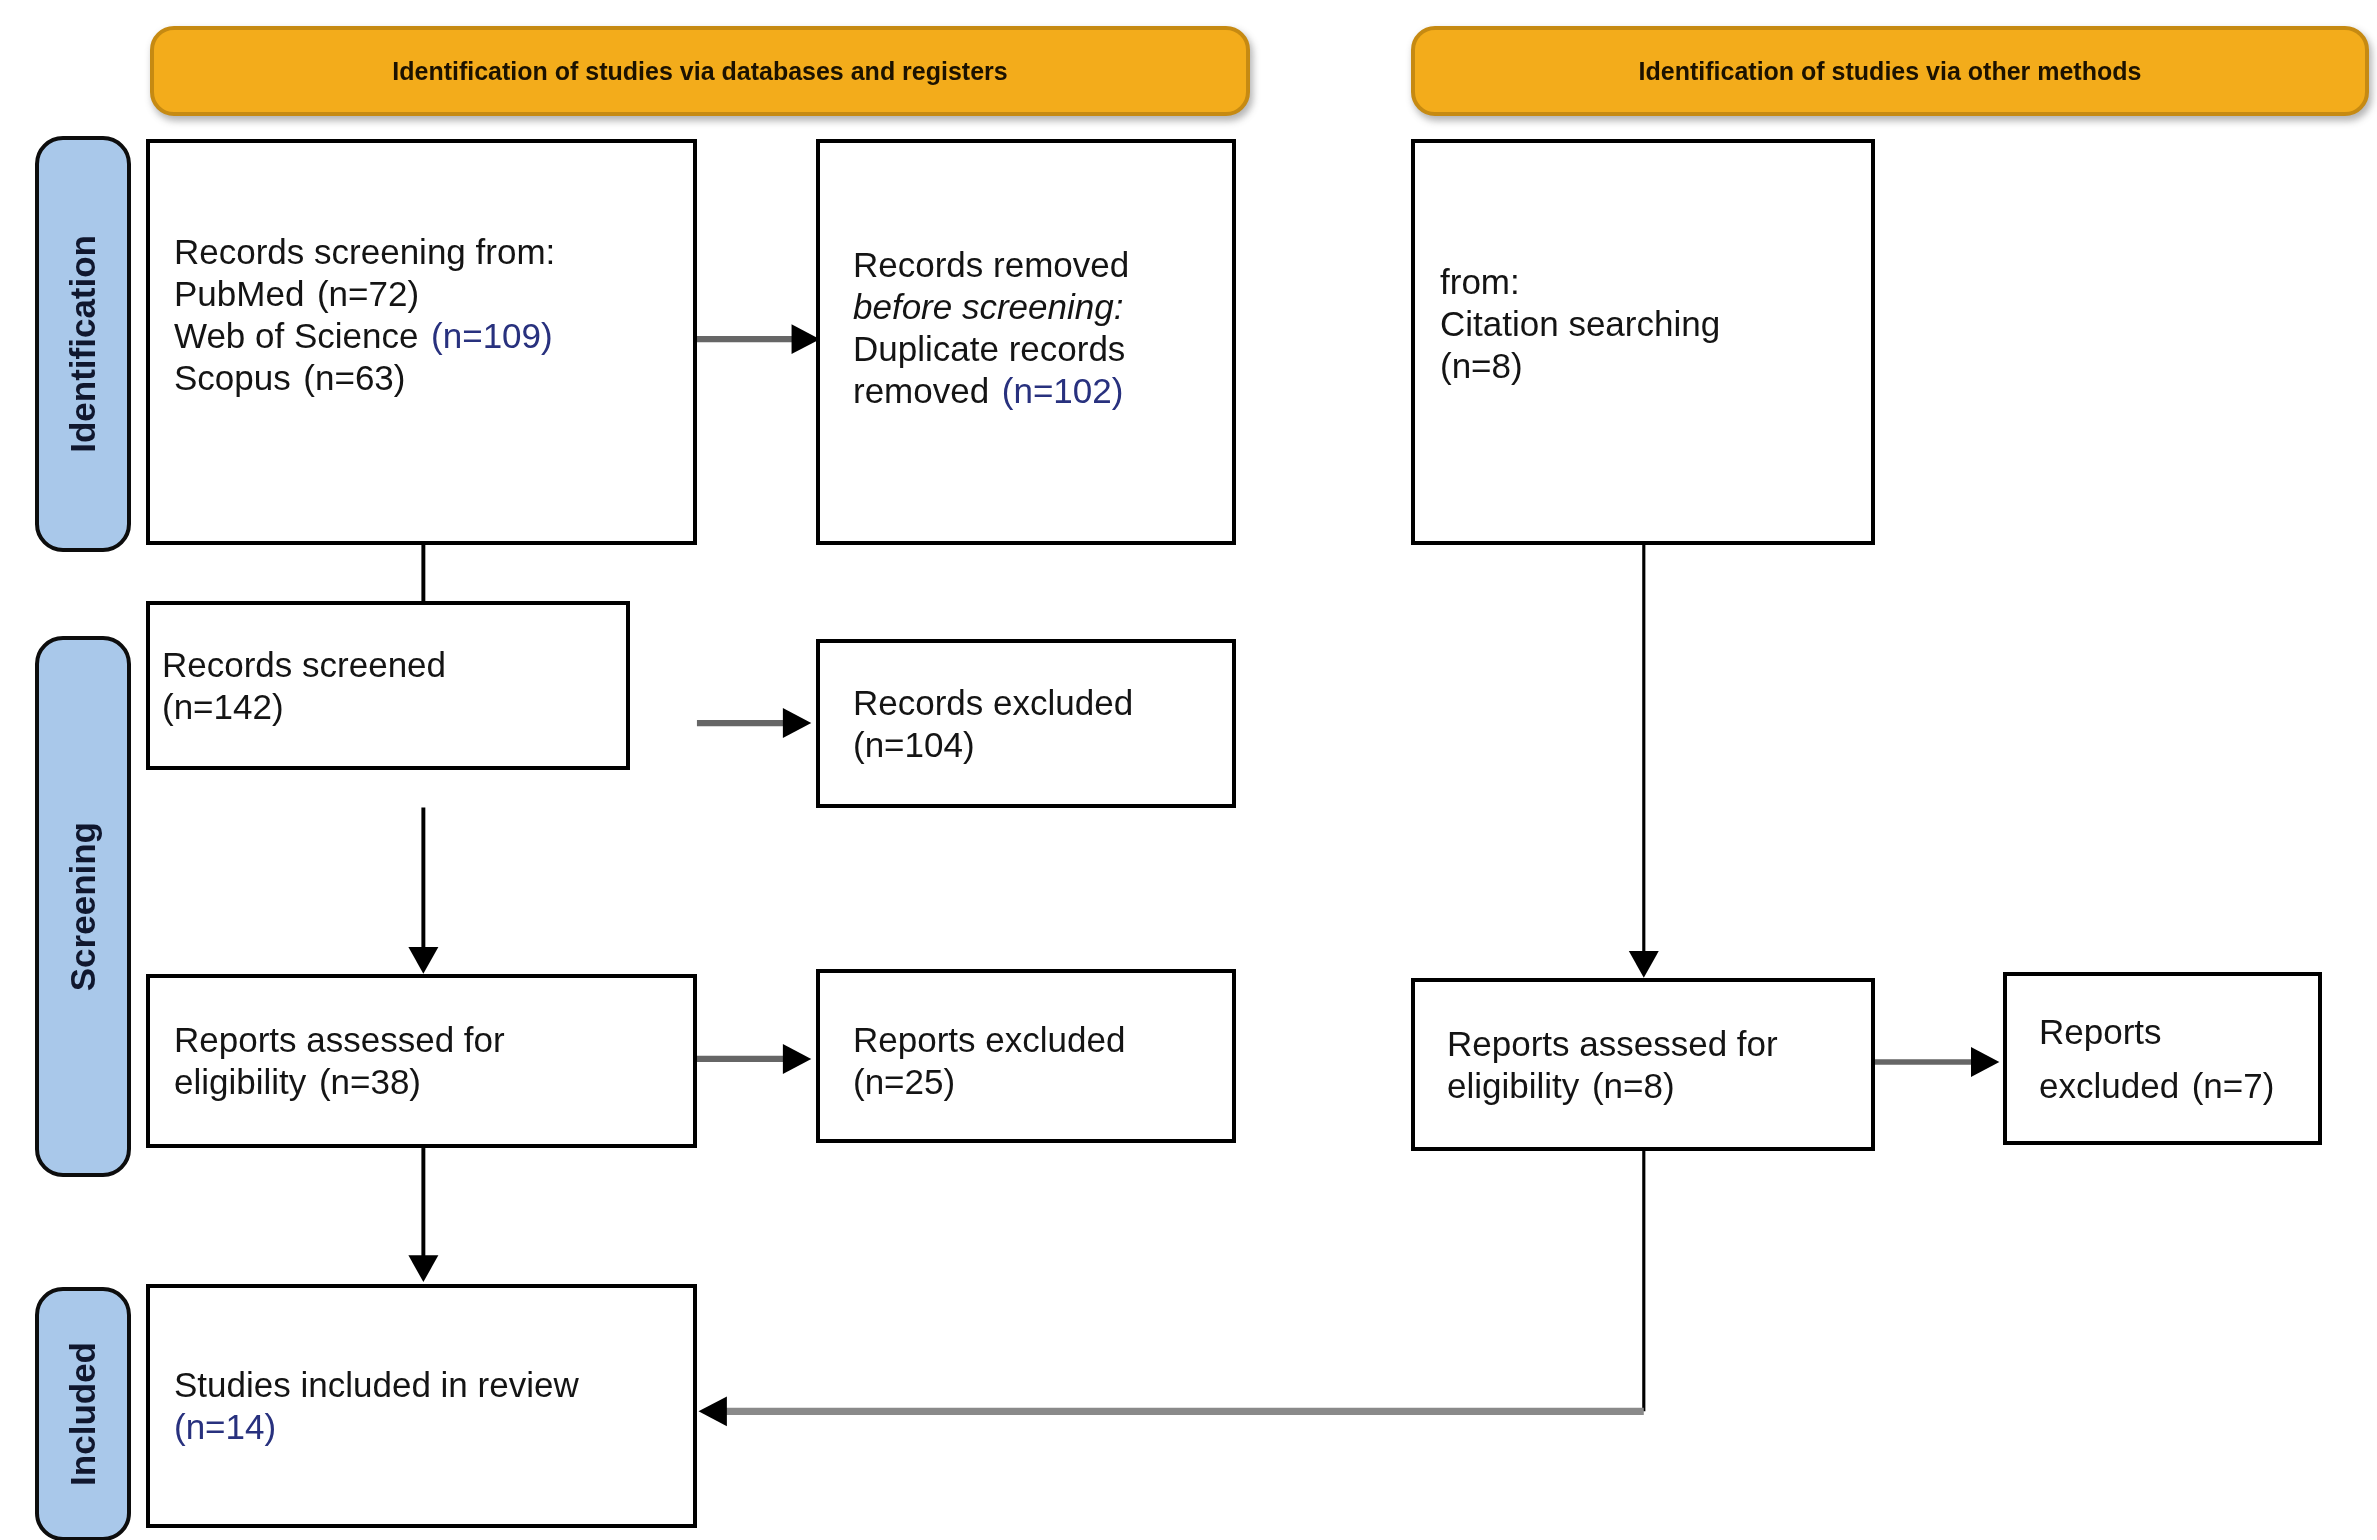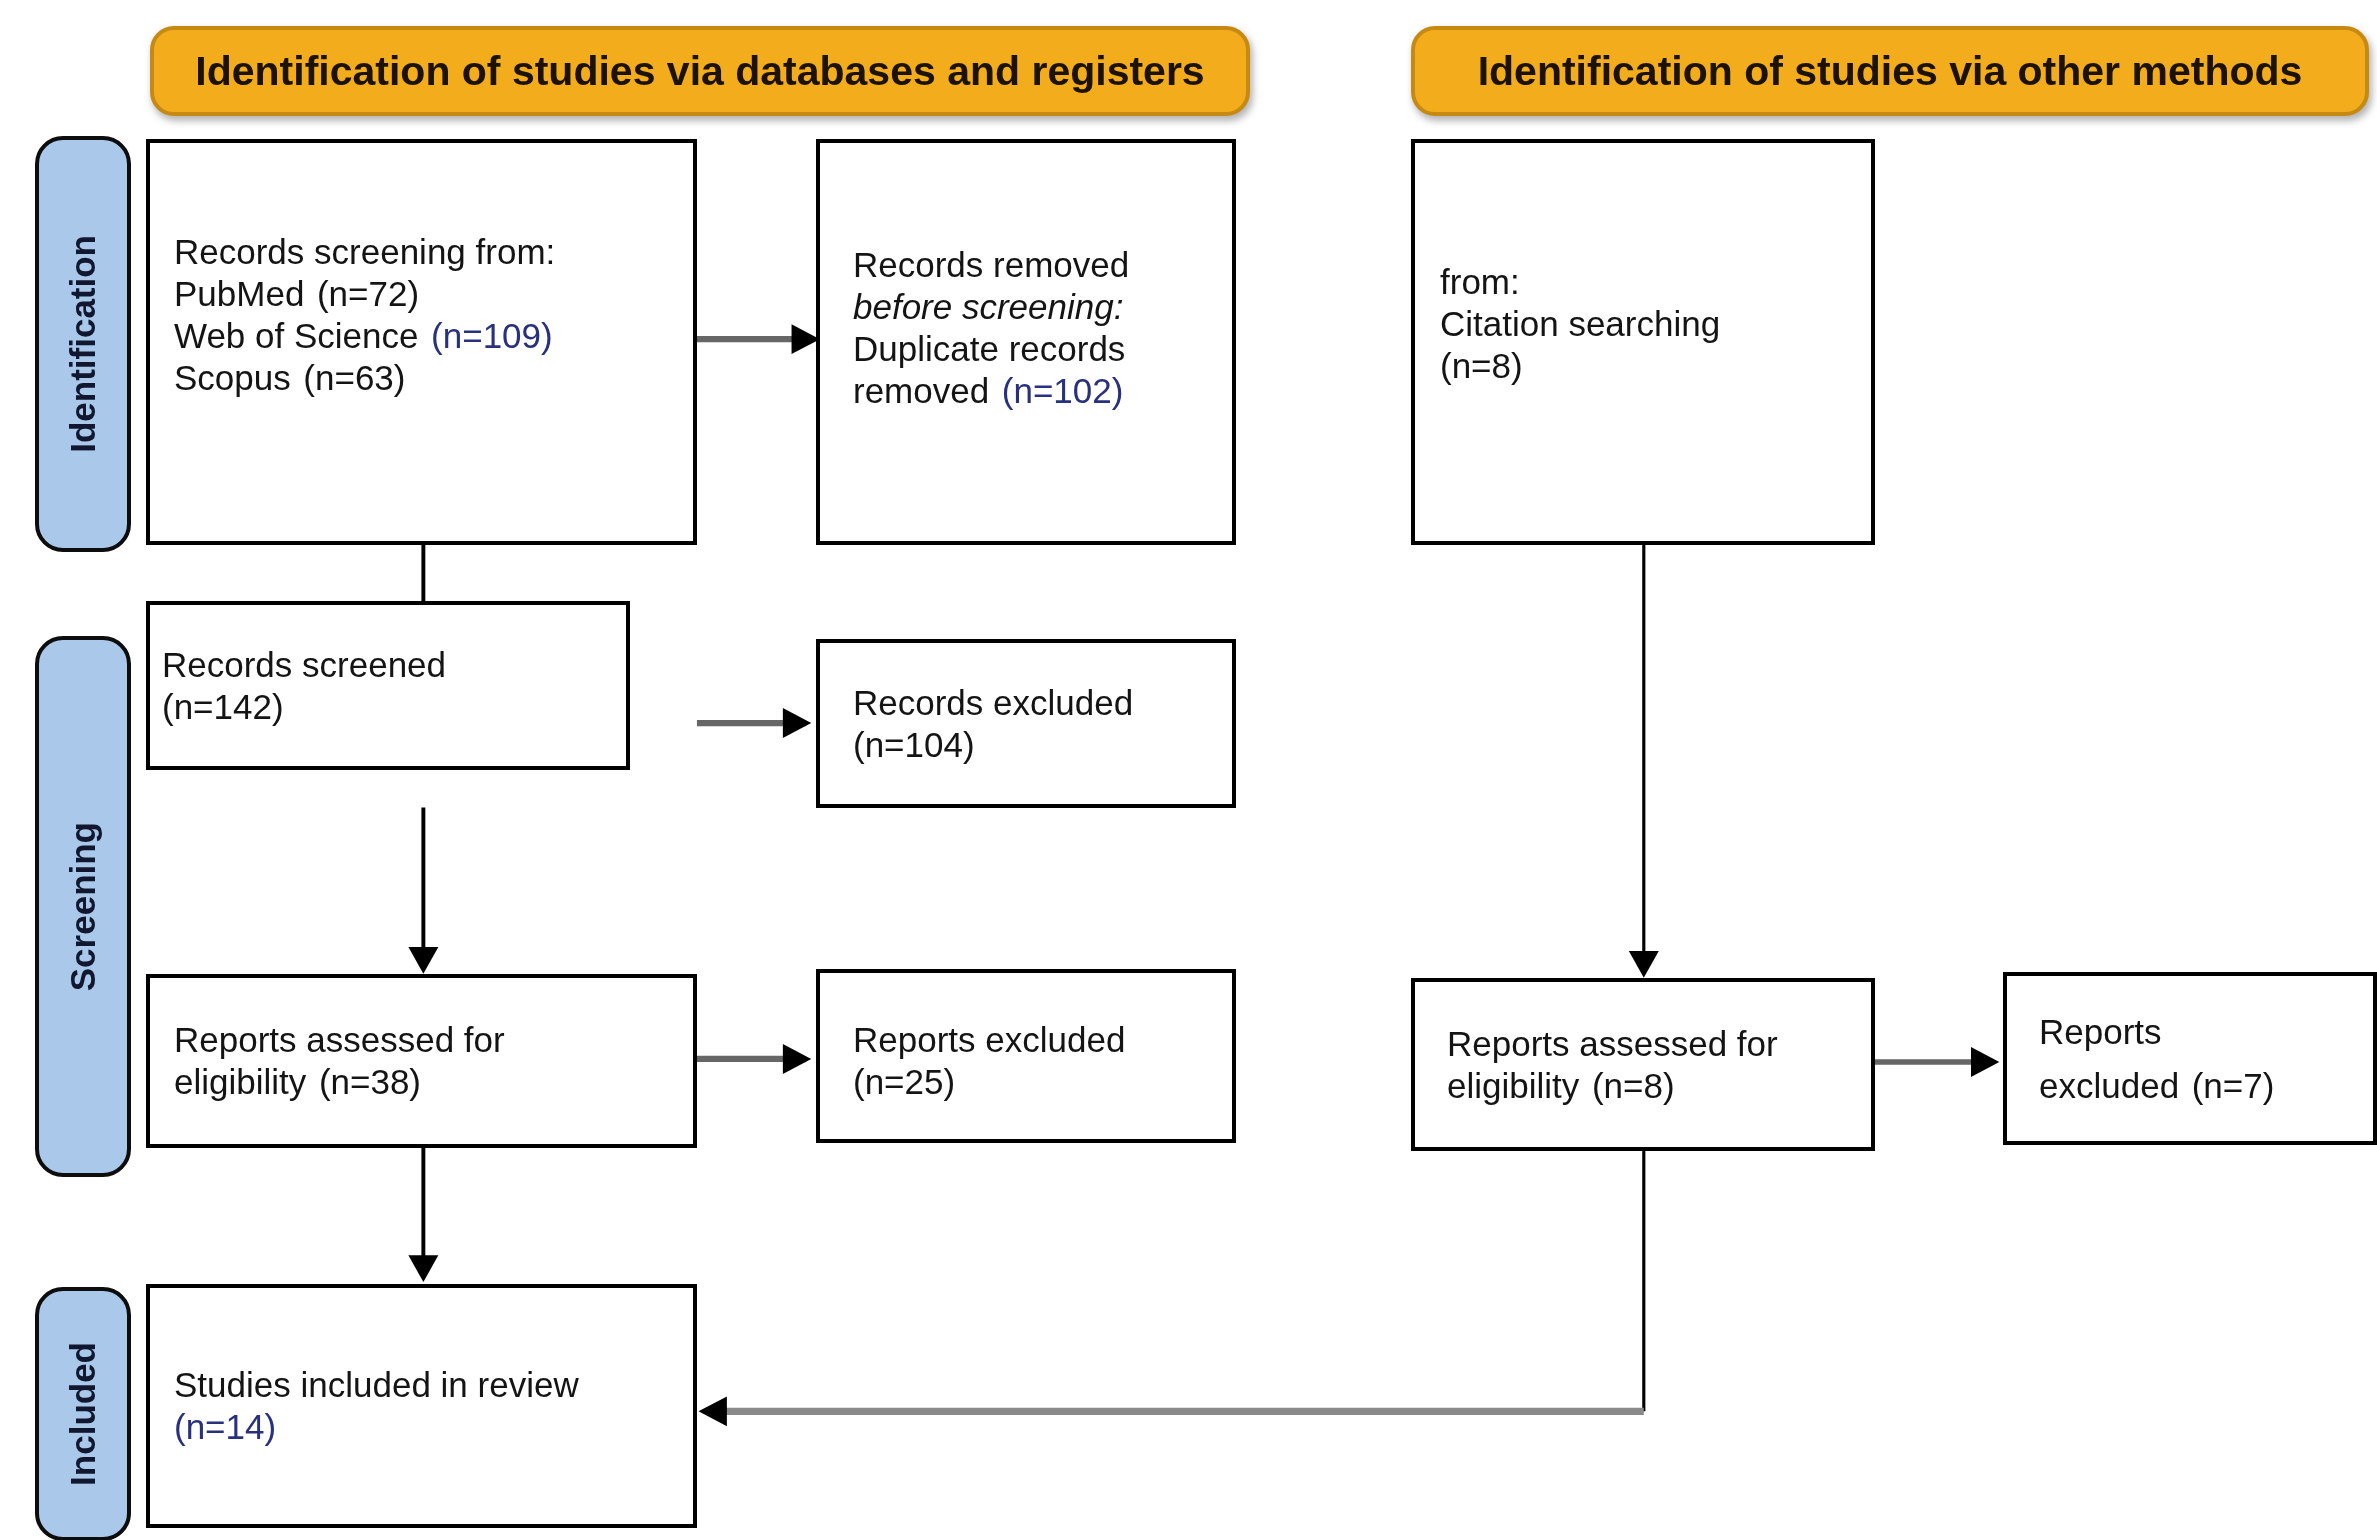--- a/index.html
+++ b/index.html
@@ -3,21 +3,21 @@
 <meta charset="utf-8">
 <style>
   html,body{margin:0;padding:0;background:#ffffff;}
   .canvas{
     position:relative;width:2377px;height:1540px;background:#ffffff;
     font-family:"Liberation Sans",sans-serif;overflow:hidden;
   }
   .hdr{
     position:absolute;background:#F3AC1B;border:4px solid #C68A12;border-radius:24px;
     display:flex;align-items:center;justify-content:center;text-align:center;
-    font-weight:bold;font-size:41px;color:#1c1200;
+    font-weight:bold;font-size:25px;color:#1c1200;
     box-shadow:2.4px 4.7px 7px rgba(90,90,90,0.45);
   }
   .stage{
     position:absolute;background:#A9C8EA;border:4.7px solid #0d0d0d;border-radius:28px;
     display:flex;align-items:center;justify-content:center;
     font-weight:bold;font-size:35px;color:#10172e;
   }
   .stage .vtxt{writing-mode:vertical-rl;transform:rotate(180deg);white-space:nowrap;}
   .box{
     position:absolute;background:#ffffff;border:4.7px solid #000000;
@@ -152,21 +152,21 @@
     <div class="line"><span>(n=25)</span></div>
   </div>
 
   <div class="box vc" style="left:1411px;top:978px;width:464px;height:173px;padding-left:32px;">
     <div class="line"><span>Reports assessed for</span></div>
     <div class="line">
       <span>eligibility</span><span class="n">(n=8)</span>
     </div>
   </div>
 
-  <div class="box vc" style="left:2003px;top:972px;width:374px;height:173px;padding-left:32px;gap:12px;">
+  <div class="box vc" style="left:2003px;top:972px;width:319px;height:173px;padding-left:32px;gap:12px;">
     <div class="line"><span>Reports</span></div>
     <div class="line">
       <span>excluded</span><span class="n">(n=7)</span>
     </div>
   </div>
 
   <div class="box vc" style="left:146px;top:1284px;width:551px;height:244px;padding-left:24px;">
     <div class="line"><span>Studies included in review</span></div>
     <div class="line"><span class="n blue" style="margin-left:0;">(n=14)</span></div>
   </div>

